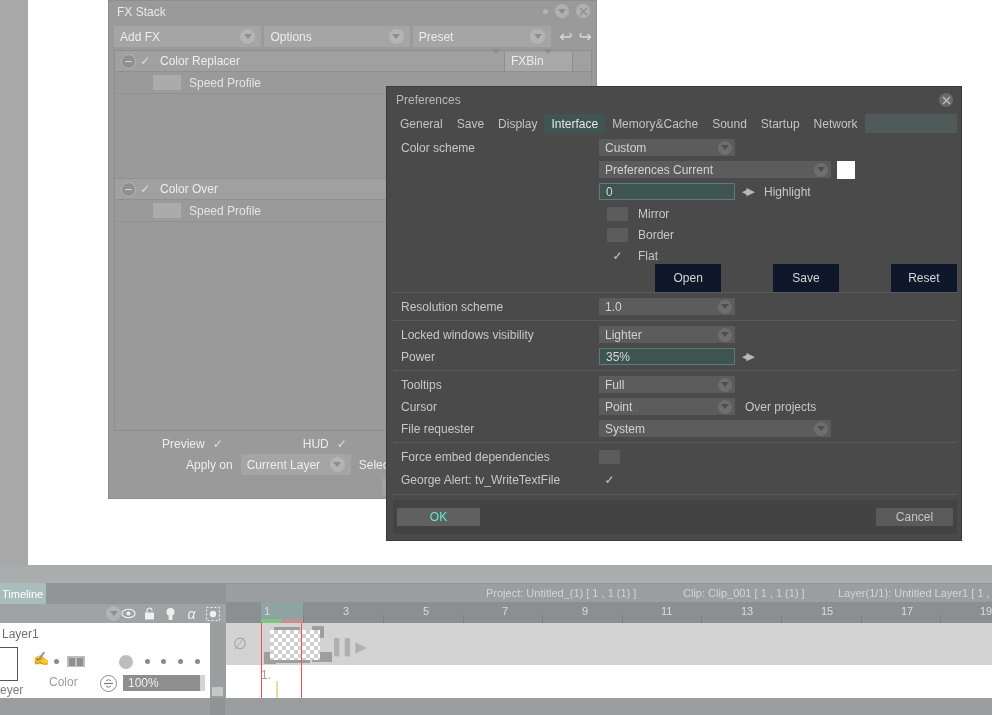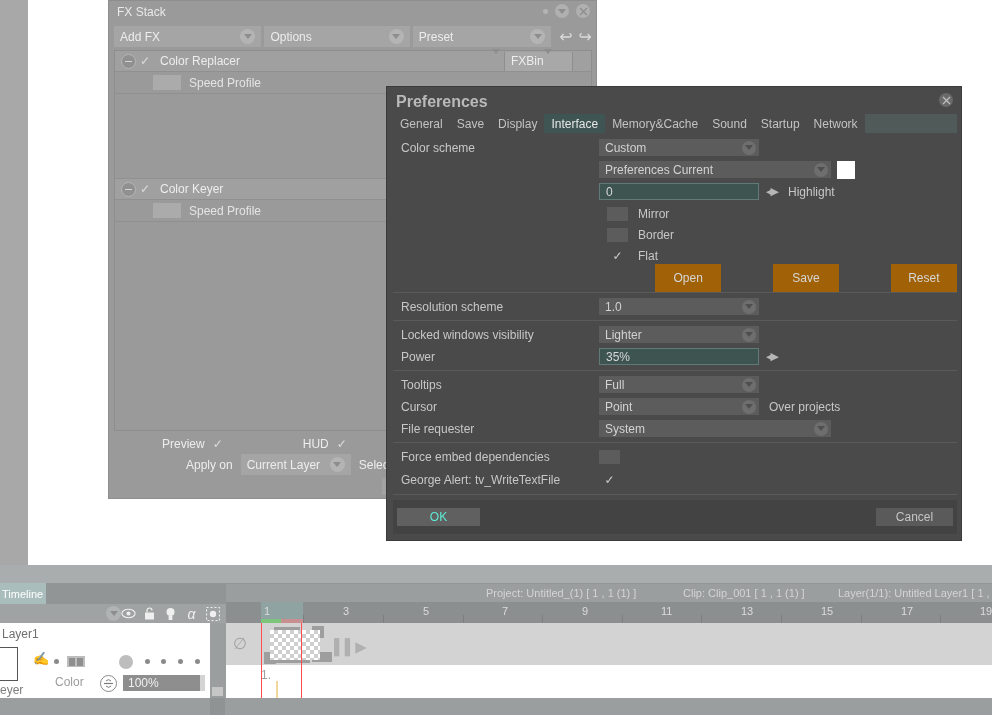--- a/index.html
+++ b/index.html
@@ -68,51 +68,51 @@
   .selecti{margin-left:8px;color:#ededed;}
   .applybtn{position:absolute;left:268px;top:44px;width:210px;height:17px;background:#a3a3a3;color:#ededed;display:flex;align-items:center;justify-content:center;font-size:12px;}
 
   
   #prefs{
     position:absolute;left:386px;top:86px;width:576px;height:455px;
     background:#4a4a4a;border:1px solid #3b3b3b;box-sizing:border-box;
     color:#c9c9c9;
   }
   #pf-titlebar{height:26px;position:relative;}
-  #pf-title{position:absolute;left:9px;top:6px;font-size:16px;color:#b9b9b9;font-weight:bold;}
+  #pf-title{position:absolute;left:9px;top:6px;font-size:12px;color:#b9b9b9;}
   #pf-close{position:absolute;right:8px;top:6px;width:14px;height:14px;border-radius:50%;background:#6a6a6a;display:flex;align-items:center;justify-content:center;}
   #pf-tabs{
     position:absolute;left:6px;top:27px;width:564px;height:19px;
     background:#4f5a59;display:flex;align-items:stretch;font-size:12px;
   }
   .tab{padding:0 7px;display:flex;align-items:center;color:#c3c3c3;background:#4a4a4a;white-space:nowrap;}
   .tab.active{background:#3f5554;color:#e6e6e6;}
   #pf-body{position:absolute;left:6px;top:46px;width:564px;height:360px;background:#4a4a4a;}
 
   .grp{border-bottom:1px solid #5a5a5a;padding:0;}
   .prow{display:flex;align-items:center;height:19px;}
   .prow .plabel{width:206px;padding-left:8px;color:#c7c7c7;font-size:12px;box-sizing:border-box;}
   .dd{
     height:17px;background:#5c5c5c;display:flex;align-items:center;padding:0 3px 0 6px;
     color:#d2d2d2;font-size:12px;box-sizing:border-box;
   }
   .dd .cap{flex:1;white-space:nowrap;overflow:hidden;}
   .dd .arrow{width:14px;height:14px;border-radius:50%;background:#6e6e6e;display:flex;align-items:center;justify-content:center;flex:none;}
   .dd .arrow .arrow-glyph{border-top-color:#4f4f4f;}
-  .w136{width:160px;}
+  .w136{width:136px;}
   .w232{width:232px;}
   .num{height:17px;background:#3d5451;border:1px solid #5f7a77;box-sizing:border-box;display:flex;align-items:center;padding-left:6px;color:#d8d8d8;font-size:12px;}
   .swatch{width:18px;height:18px;background:#ffffff;margin-left:6px;flex:none;}
   .spin{margin-left:7px;color:#b7b7b7;font-size:11px;letter-spacing:-1px;}
   .sideTxt{margin-left:10px;color:#c7c7c7;font-size:12px;}
   .cbox{width:21px;height:14px;background:#5c5c5c;flex:none;}
   .tick{width:21px;text-align:center;color:#c9c9c9;font-size:12px;flex:none;}
   .cklabel{margin-left:10px;color:#c7c7c7;}
   .btnrow{display:flex;align-items:center;height:19px;}
-  .pbtn{height:28px;background:#a16207;color:#d6d6d6;font-size:12px;display:flex;align-items:center;justify-content:center;margin-left:48px;}
+  .pbtn{height:28px;background:#0f172a;color:#d6d6d6;font-size:12px;display:flex;align-items:center;justify-content:center;margin-left:48px;}
   .pbtn.w76{width:76px;}
   .ind{margin-left:214px;}
   .ind2{margin-left:214px;}
 
   #pf-footer{position:absolute;left:6px;top:413px;width:564px;height:34px;background:#434343;}
   #btn-ok{position:absolute;left:4px;top:8px;width:83px;height:18px;background:#606060;color:#5eead4;font-size:12px;display:flex;align-items:center;justify-content:center;}
   #btn-cancel{position:absolute;right:4px;top:8px;width:77px;height:18px;background:#5a5a5a;color:#c5c5c5;font-size:12px;display:flex;align-items:center;justify-content:center;}
 
   
   #timeline{position:absolute;left:0;top:583px;width:992px;height:132px;background:#9a9e9e;}
@@ -136,21 +136,21 @@
   #ruler-green{position:absolute;left:35px;top:17px;width:20px;height:4px;background:#7dc47d;}
   #ruler-pink{position:absolute;left:55px;top:17px;width:22px;height:4px;background:#c78f8f;}
 
   #tl-layerpanel{position:absolute;left:0;top:40px;width:210px;height:75px;background:#ffffff;}
   #lp-name{position:absolute;left:-8px;top:4px;font-size:12px;color:#6f6f6f;}
   #lp-thumb{position:absolute;left:-12px;top:24px;width:28px;height:32px;background:#ffffff;border:1px solid #555;}
   #lp-keyer{position:absolute;left:-8px;top:60px;font-size:12px;color:#7d7d7d;}
   #lp-hand{position:absolute;left:33px;top:28px;font-size:13px;color:#9a9a9a;}
   #lp-dot1{position:absolute;left:54px;top:36px;width:5px;height:5px;border-radius:50%;background:#8a8a8a;}
   #lp-ab{position:absolute;left:67px;top:33px;width:18px;height:11px;background:#bdbdbd;display:flex;align-items:center;justify-content:center;}
-  #lp-color{position:absolute;left:49px;top:52px;font-size:12px;color:#9c9c9c;margin-left:6px;}
+  #lp-color{position:absolute;left:49px;top:52px;font-size:12px;color:#9c9c9c;}
   #lp-bigdot{position:absolute;left:119px;top:32px;width:14px;height:14px;border-radius:50%;background:#bdbdbd;}
   .lp-sdot{position:absolute;top:36px;width:5px;height:5px;border-radius:50%;background:#8a8a8a;}
   #lp-opacity-ic{position:absolute;left:100px;top:52px;width:15px;height:15px;border-radius:50%;background:#ffffff;border:1px solid #8a8a8a;display:flex;align-items:center;justify-content:center;}
   #lp-opacity{position:absolute;left:123px;top:52px;width:80px;height:16px;background:#8e8e8e;color:#f0f0f0;font-size:12px;display:flex;align-items:center;padding-left:5px;box-sizing:border-box;}
   #lp-opacity-grip{position:absolute;left:200px;top:52px;width:5px;height:16px;background:#d4d4d4;}
   #lp-scroll{position:absolute;left:210px;top:40px;width:15px;height:75px;background:#9a9e9e;}
   #lp-scroll-h{position:absolute;left:212px;top:104px;width:11px;height:9px;background:#c6c6c6;}
 
   #tl-track{position:absolute;left:226px;top:40px;width:766px;height:75px;background:#ffffff;}
   #trk-band{position:absolute;left:0;top:0;width:766px;height:42px;background:#d3d3d3;}
@@ -241,21 +241,21 @@
       <div class="param">Source C</div>
       <div class="param">Destination C</div>
       <div class="param">Tolera</div>
       <div class="param">Softn</div>
 
       <div class="fx-head" style="margin-top:8px;border-top:1px solid #909090;">
         <span class="minus-circ">
             <i></i>
           </span>
         <span class="chk">✓</span>
-        <span class="fx-name">Color Keyer</span>
+        <span class="fx-name">Color Over</span>
       </div>
       <div class="fx-sub">
         <span class="sq"></span>
         <span class="lbl">Speed Profile</span>
       </div>
       <div class="param">C</div>
       <div class="param">Tolera</div>
       <div class="param">Softn</div>
       <div class="param">In</div>
     </div>

